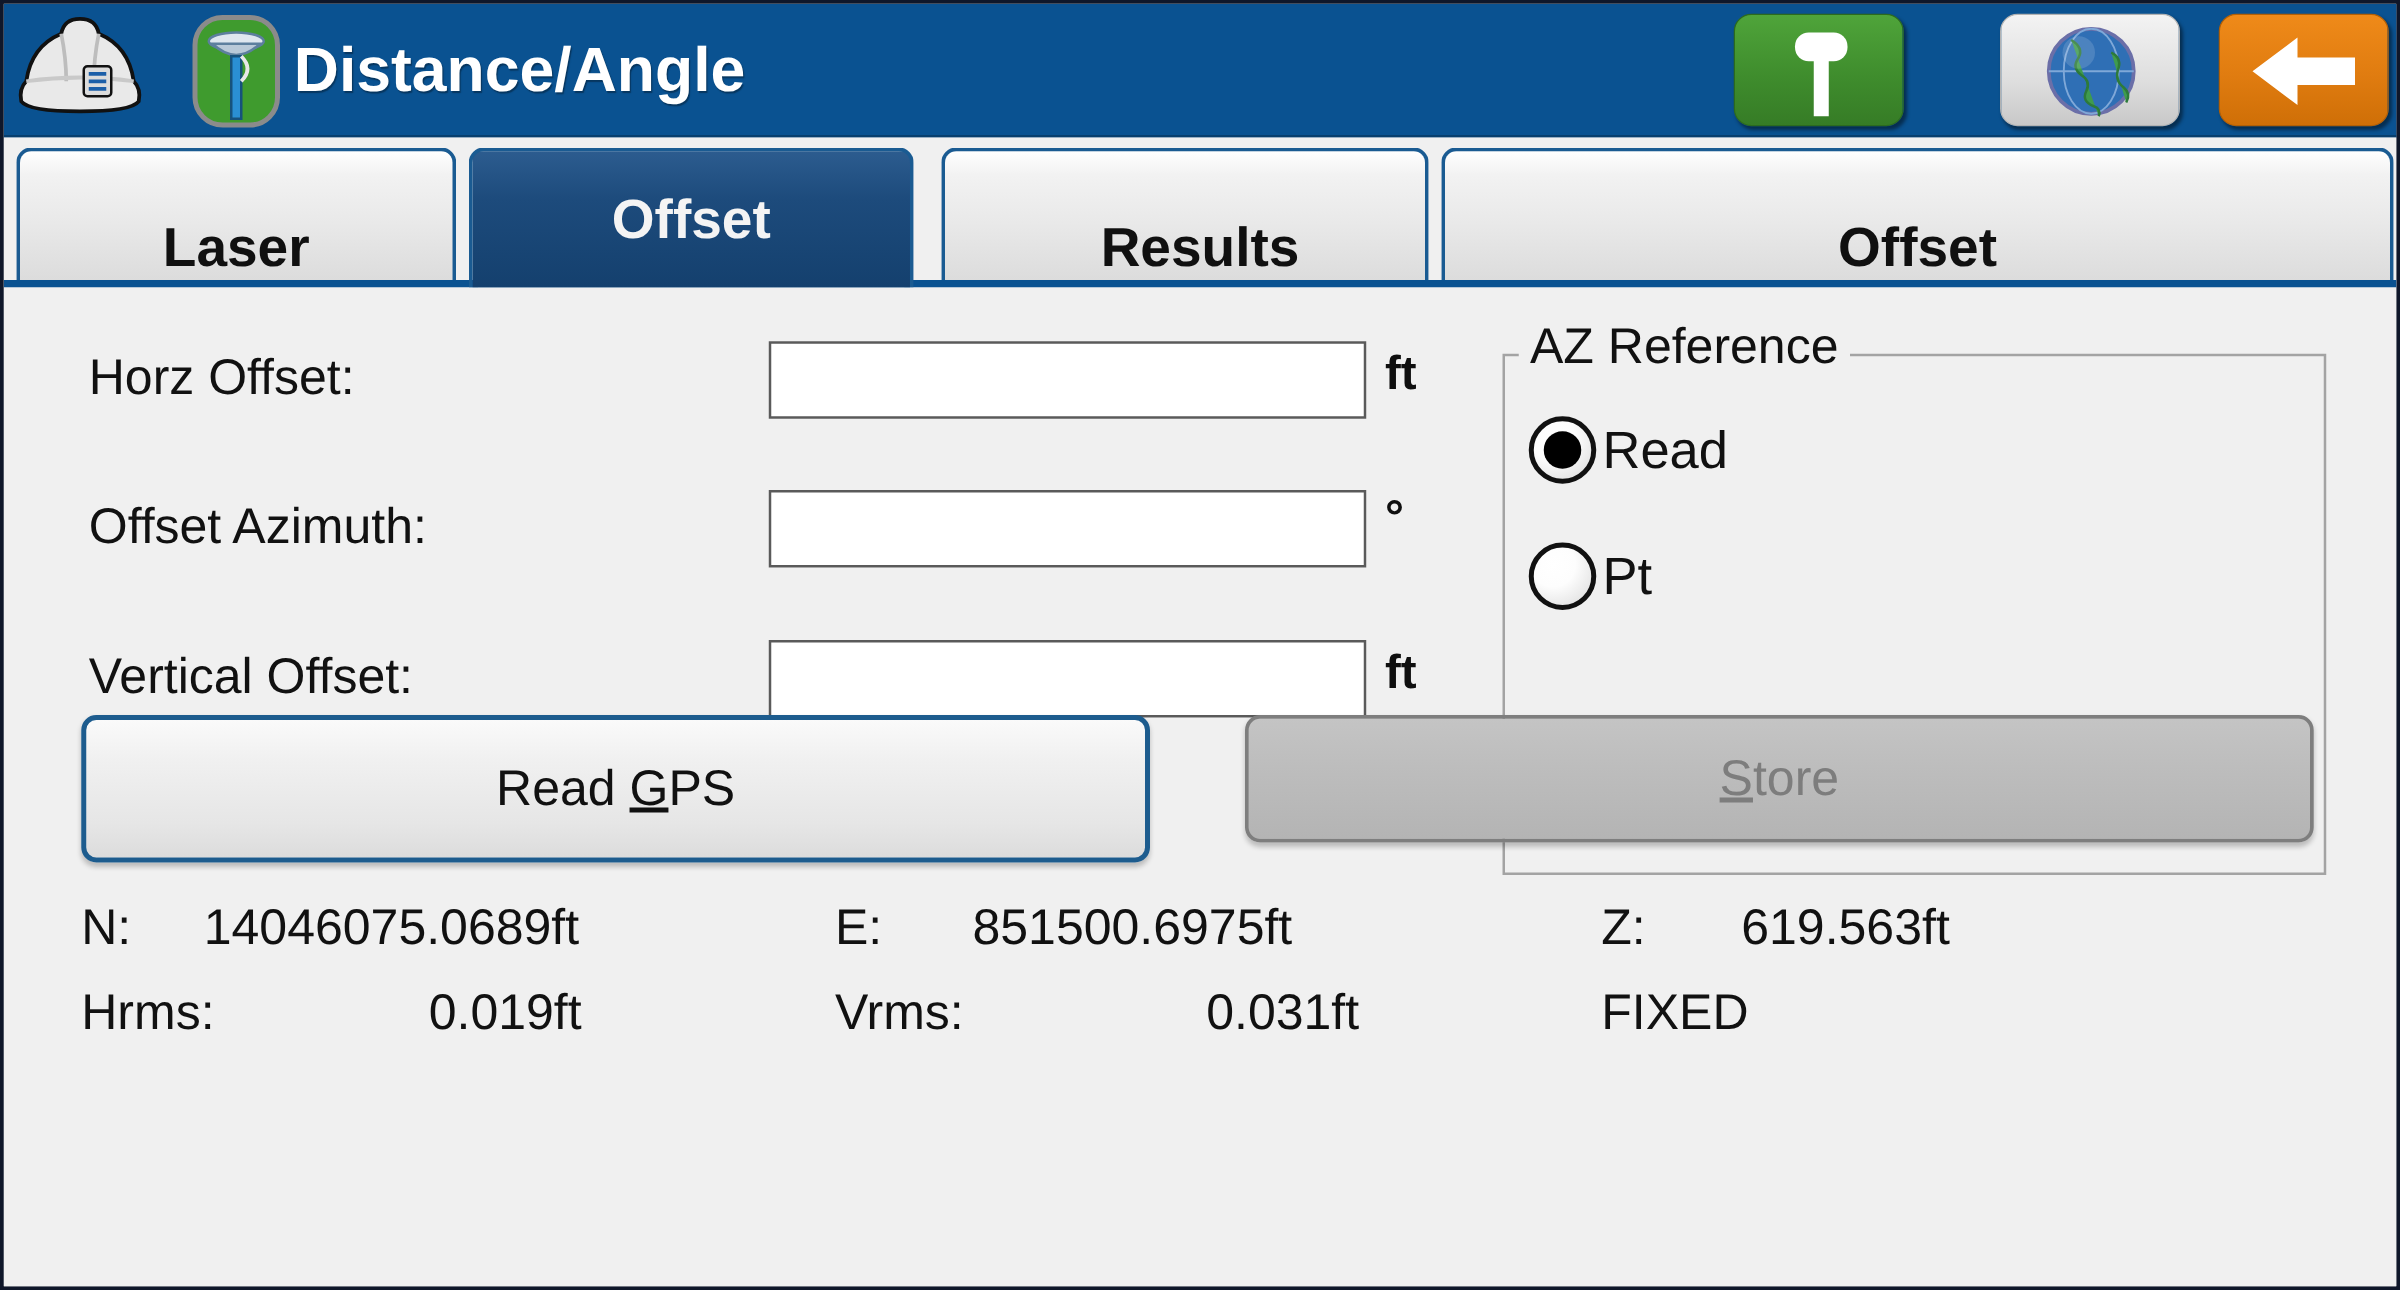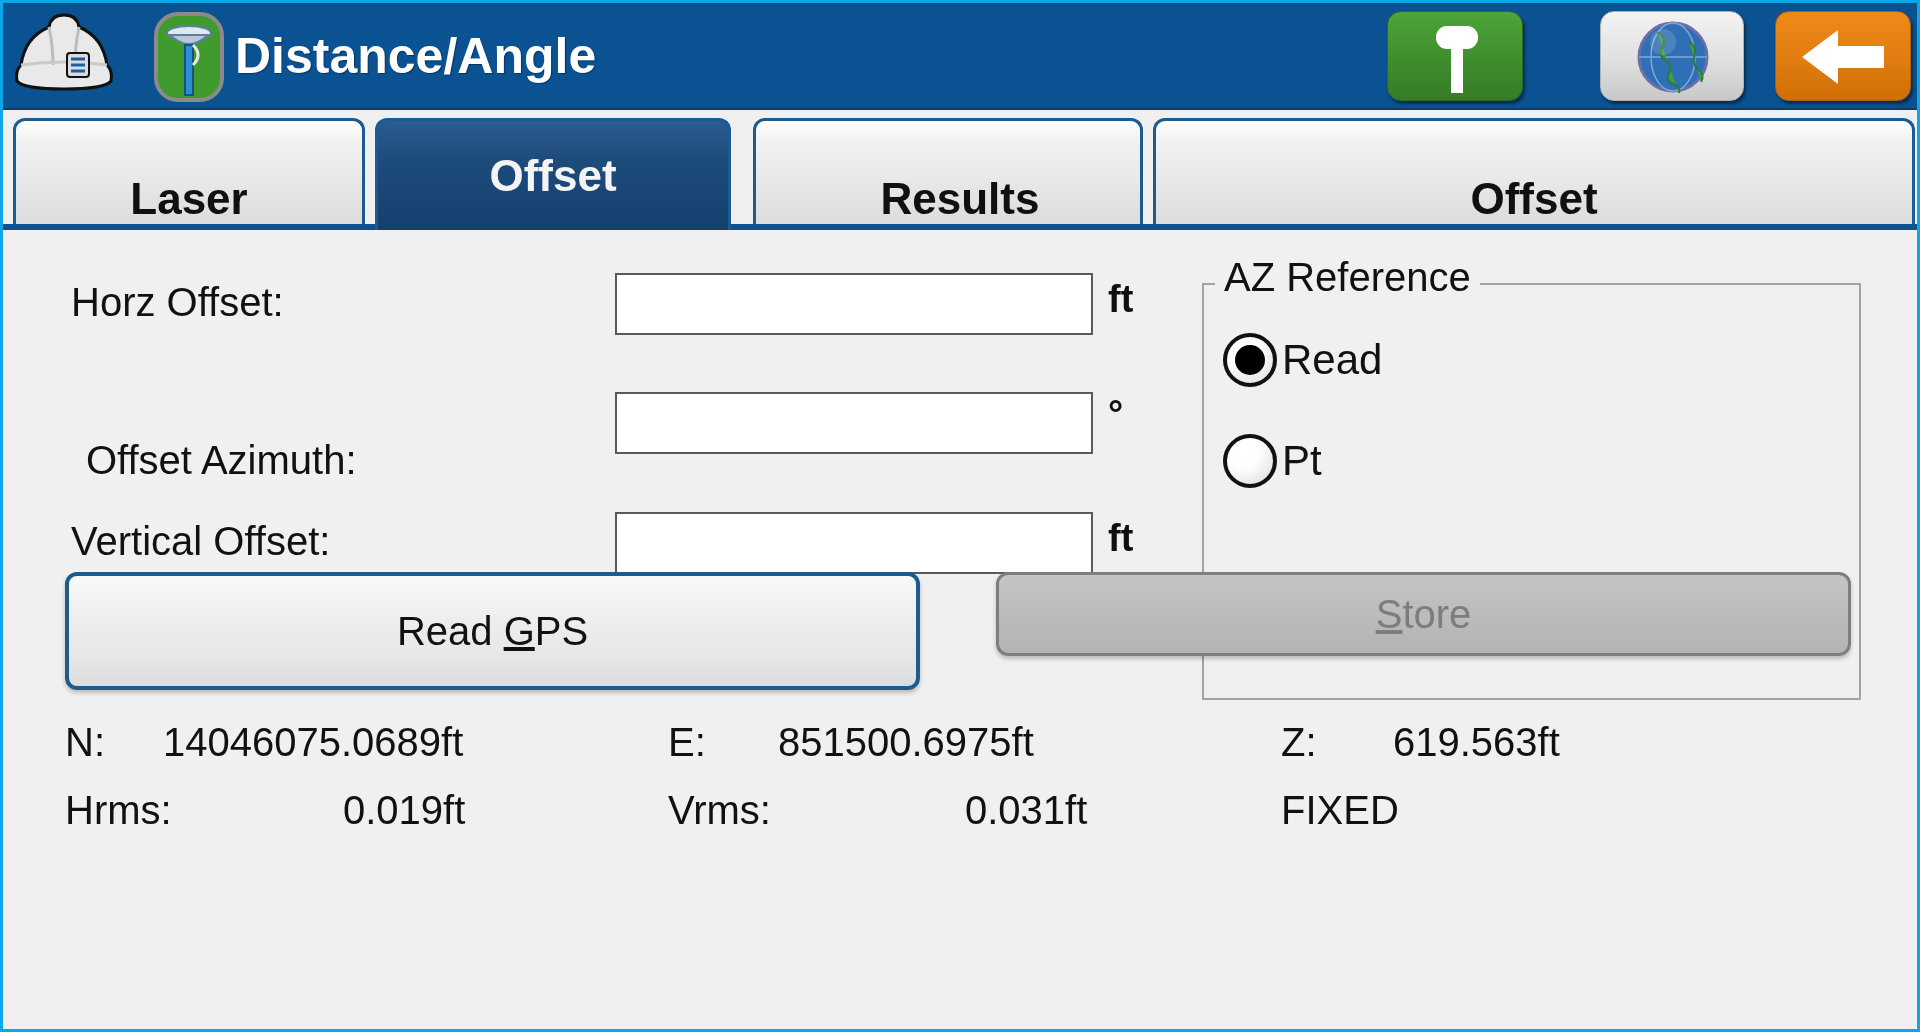--- a/index.html
+++ b/index.html
@@ -9,21 +9,21 @@
   }
   body {
     font-family: "Liberation Sans", sans-serif;
   }
   #app {
     position: relative;
     width: 1920px;
     height: 1032px;
     background: #f0f0f0;
     box-sizing: border-box;
-    border: 3px solid #0ea5e9;
+    border: 3px solid #0f172a;
     overflow: hidden;
   }
 
   
   .titlebar {
     position: absolute;
     left: 0; top: 0;
     width: 1920px;
     height: 107px;
     background: #0a5291;
@@ -229,21 +229,21 @@
   .big-btn.primary {
     left: 62px; top: 342px;
     width: 855px; height: 118px;
     background: linear-gradient(180deg,#fafafa 0%, #f0f0f0 30%, #e6e6e6 75%, #dcdcdc 100%);
     border: 4px solid #1d5c8e;
     color: #111111;
     box-shadow: 0 3px 4px rgba(0,0,0,.22);
   }
   .big-btn.disabled {
     left: 993px; top: 342px;
-    width: 855px; height: 84px;
+    width: 855px; height: 102px;
     background: linear-gradient(180deg,#c4c4c4 0%, #bdbdbd 40%, #b4b4b4 100%);
     border: 3px solid #7e7e7e;
     color: #7d7d7d;
     box-shadow: 0 3px 4px rgba(0,0,0,.22);
   }
   .accel { text-decoration: underline; }
 
   
   .status {
     position: absolute;
@@ -329,21 +329,21 @@
     </div>
   </div>
   <div class="tab-underline"></div>
 
   <div class="content">
 
     <span class="field-label" style="left:68px; top:50px;">Horz Offset:</span>
     <input class="field-input" type="text" style="left: 612px; top: 43px;" placeholder="">
     <span class="unit-label" style="left:1105px; top:48px;">ft</span>
 
-    <span class="field-label" style="left:83px; top:169px;margin-top:39px;">Offset Azimuth:</span>
+    <span class="field-label" style="left:68px; top:169px;">Offset Azimuth:</span>
     <input class="field-input" type="text" style="left: 612px; top: 162px;" placeholder="">
     <span class="unit-label" style="left:1105px; top:163px;">°</span>
 
     <span class="field-label" style="left:68px; top:289px;">Vertical Offset:</span>
     <input class="field-input" type="text" style="left: 612px; top: 282px;" placeholder="">
     <span class="unit-label" style="left:1105px; top:287px;">ft</span>
 
     <div class="groupbox"></div>
     <span class="groupbox-title">AZ Reference</span>
 

